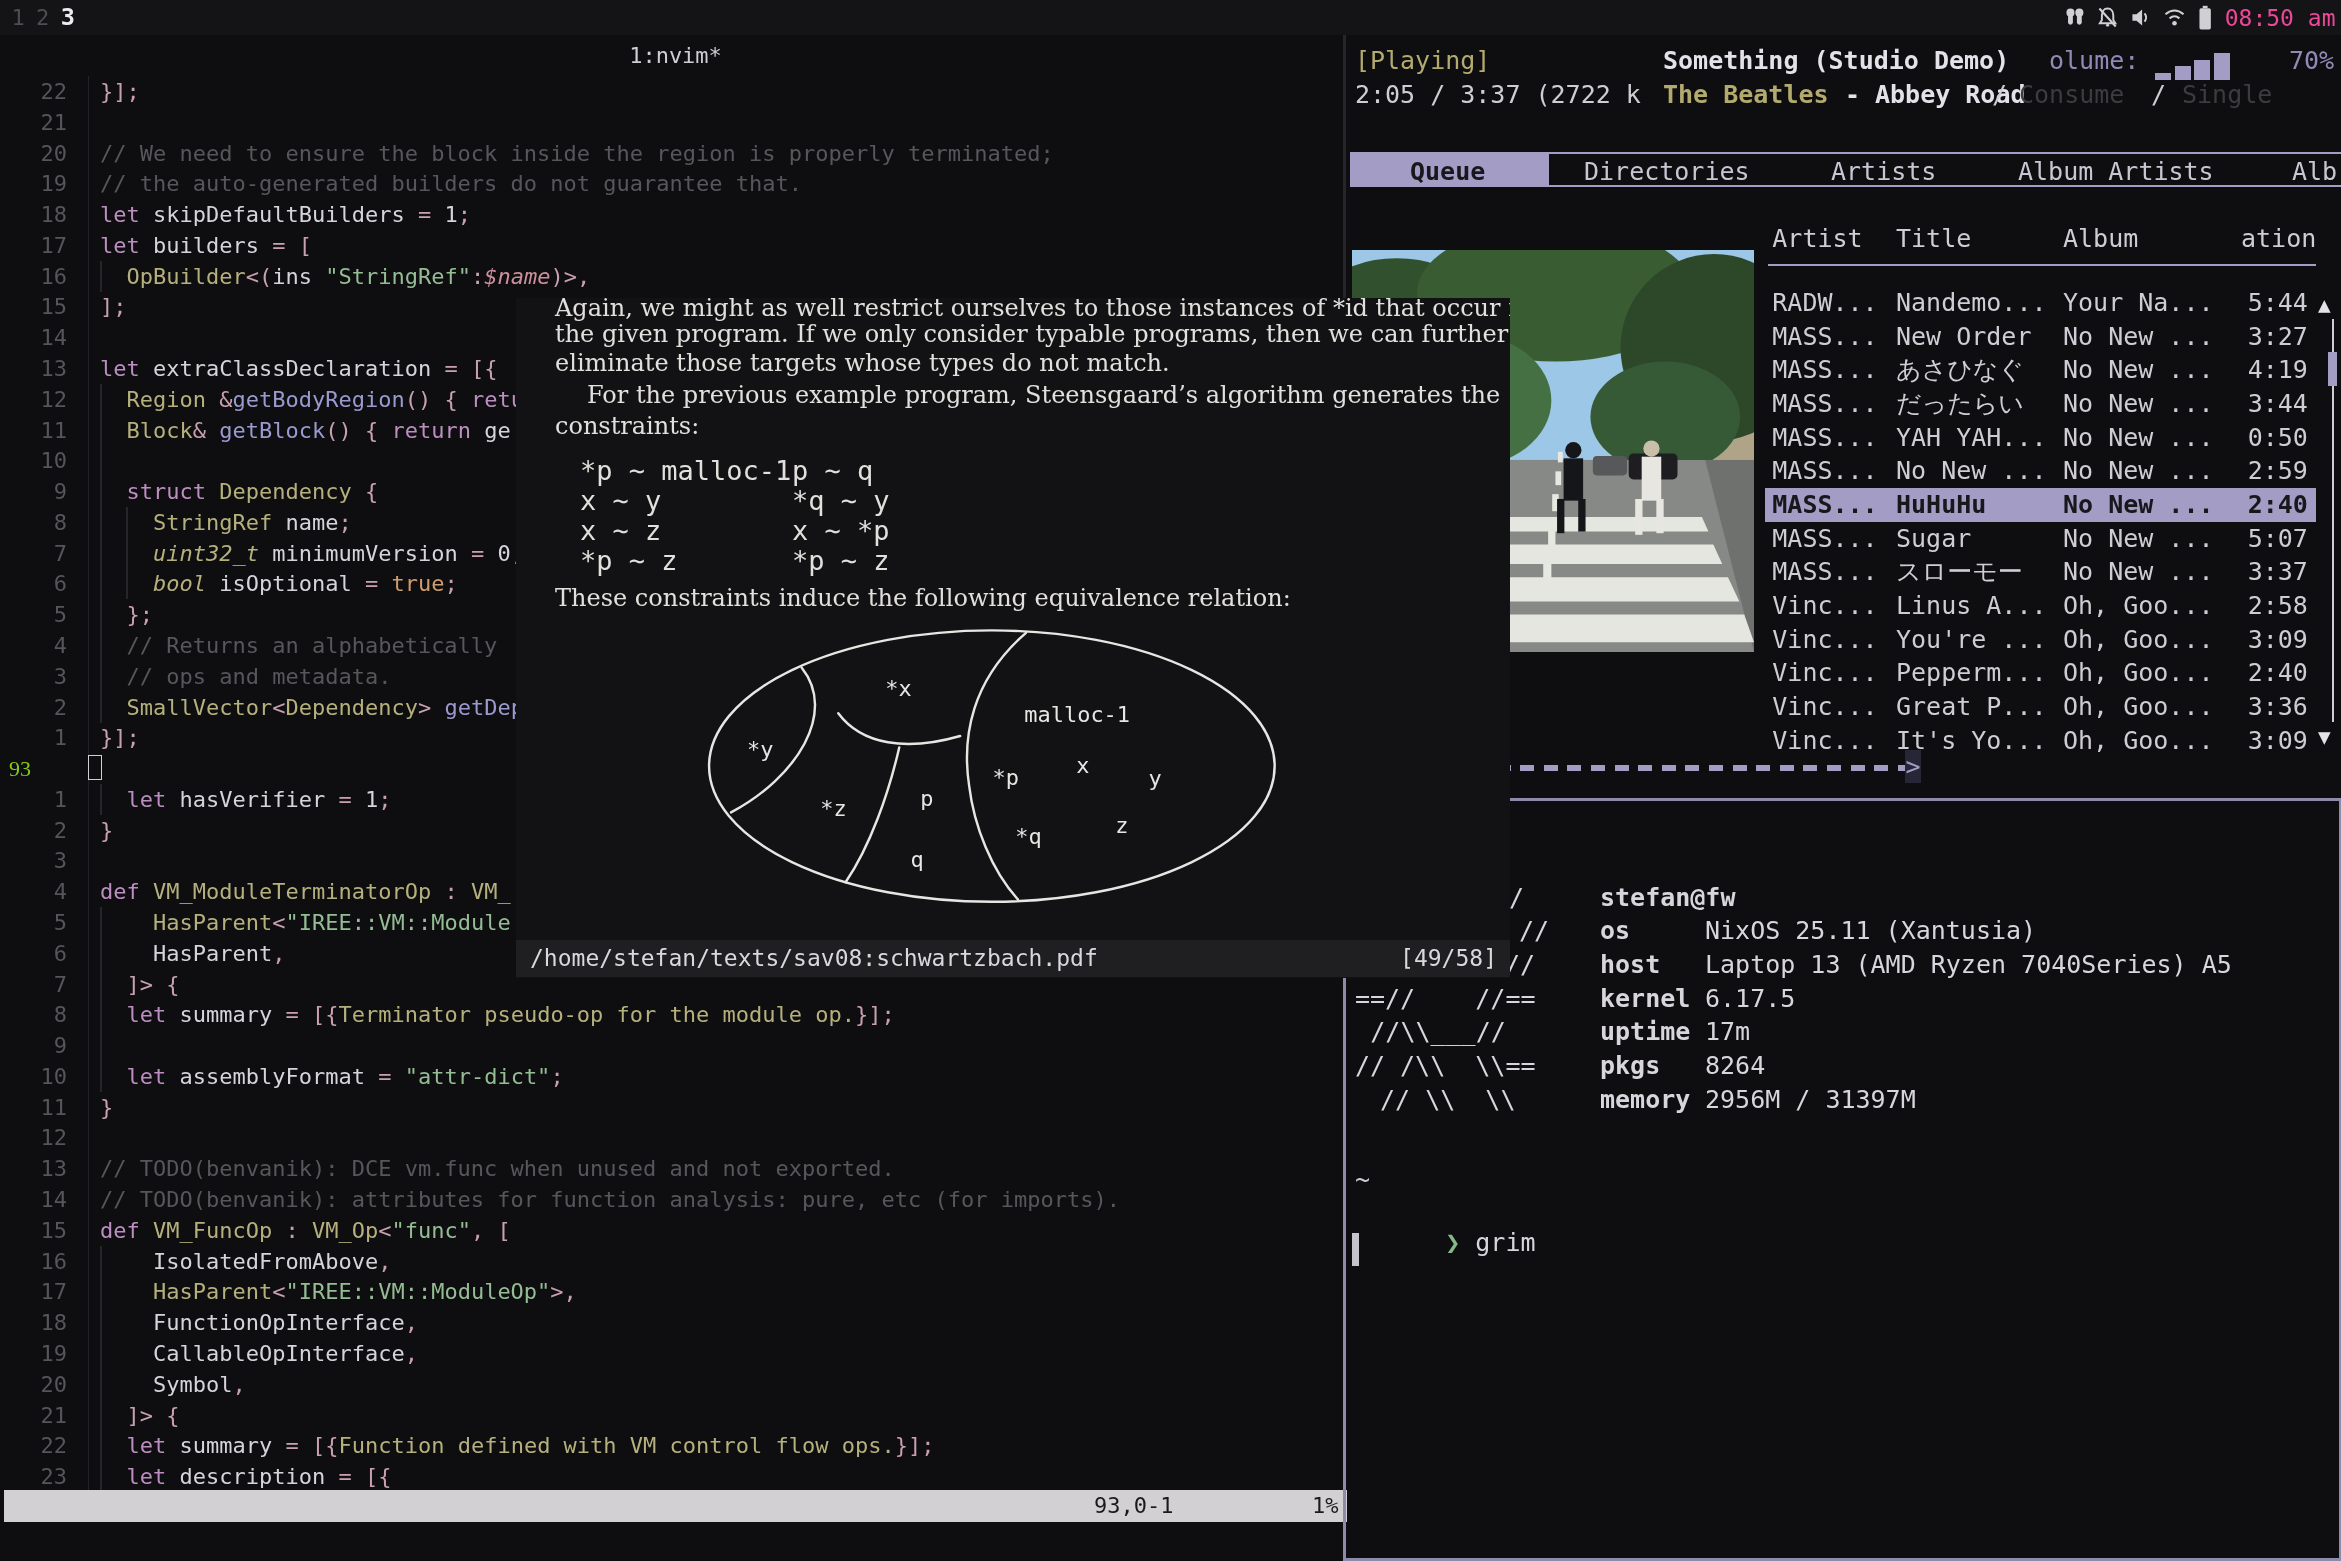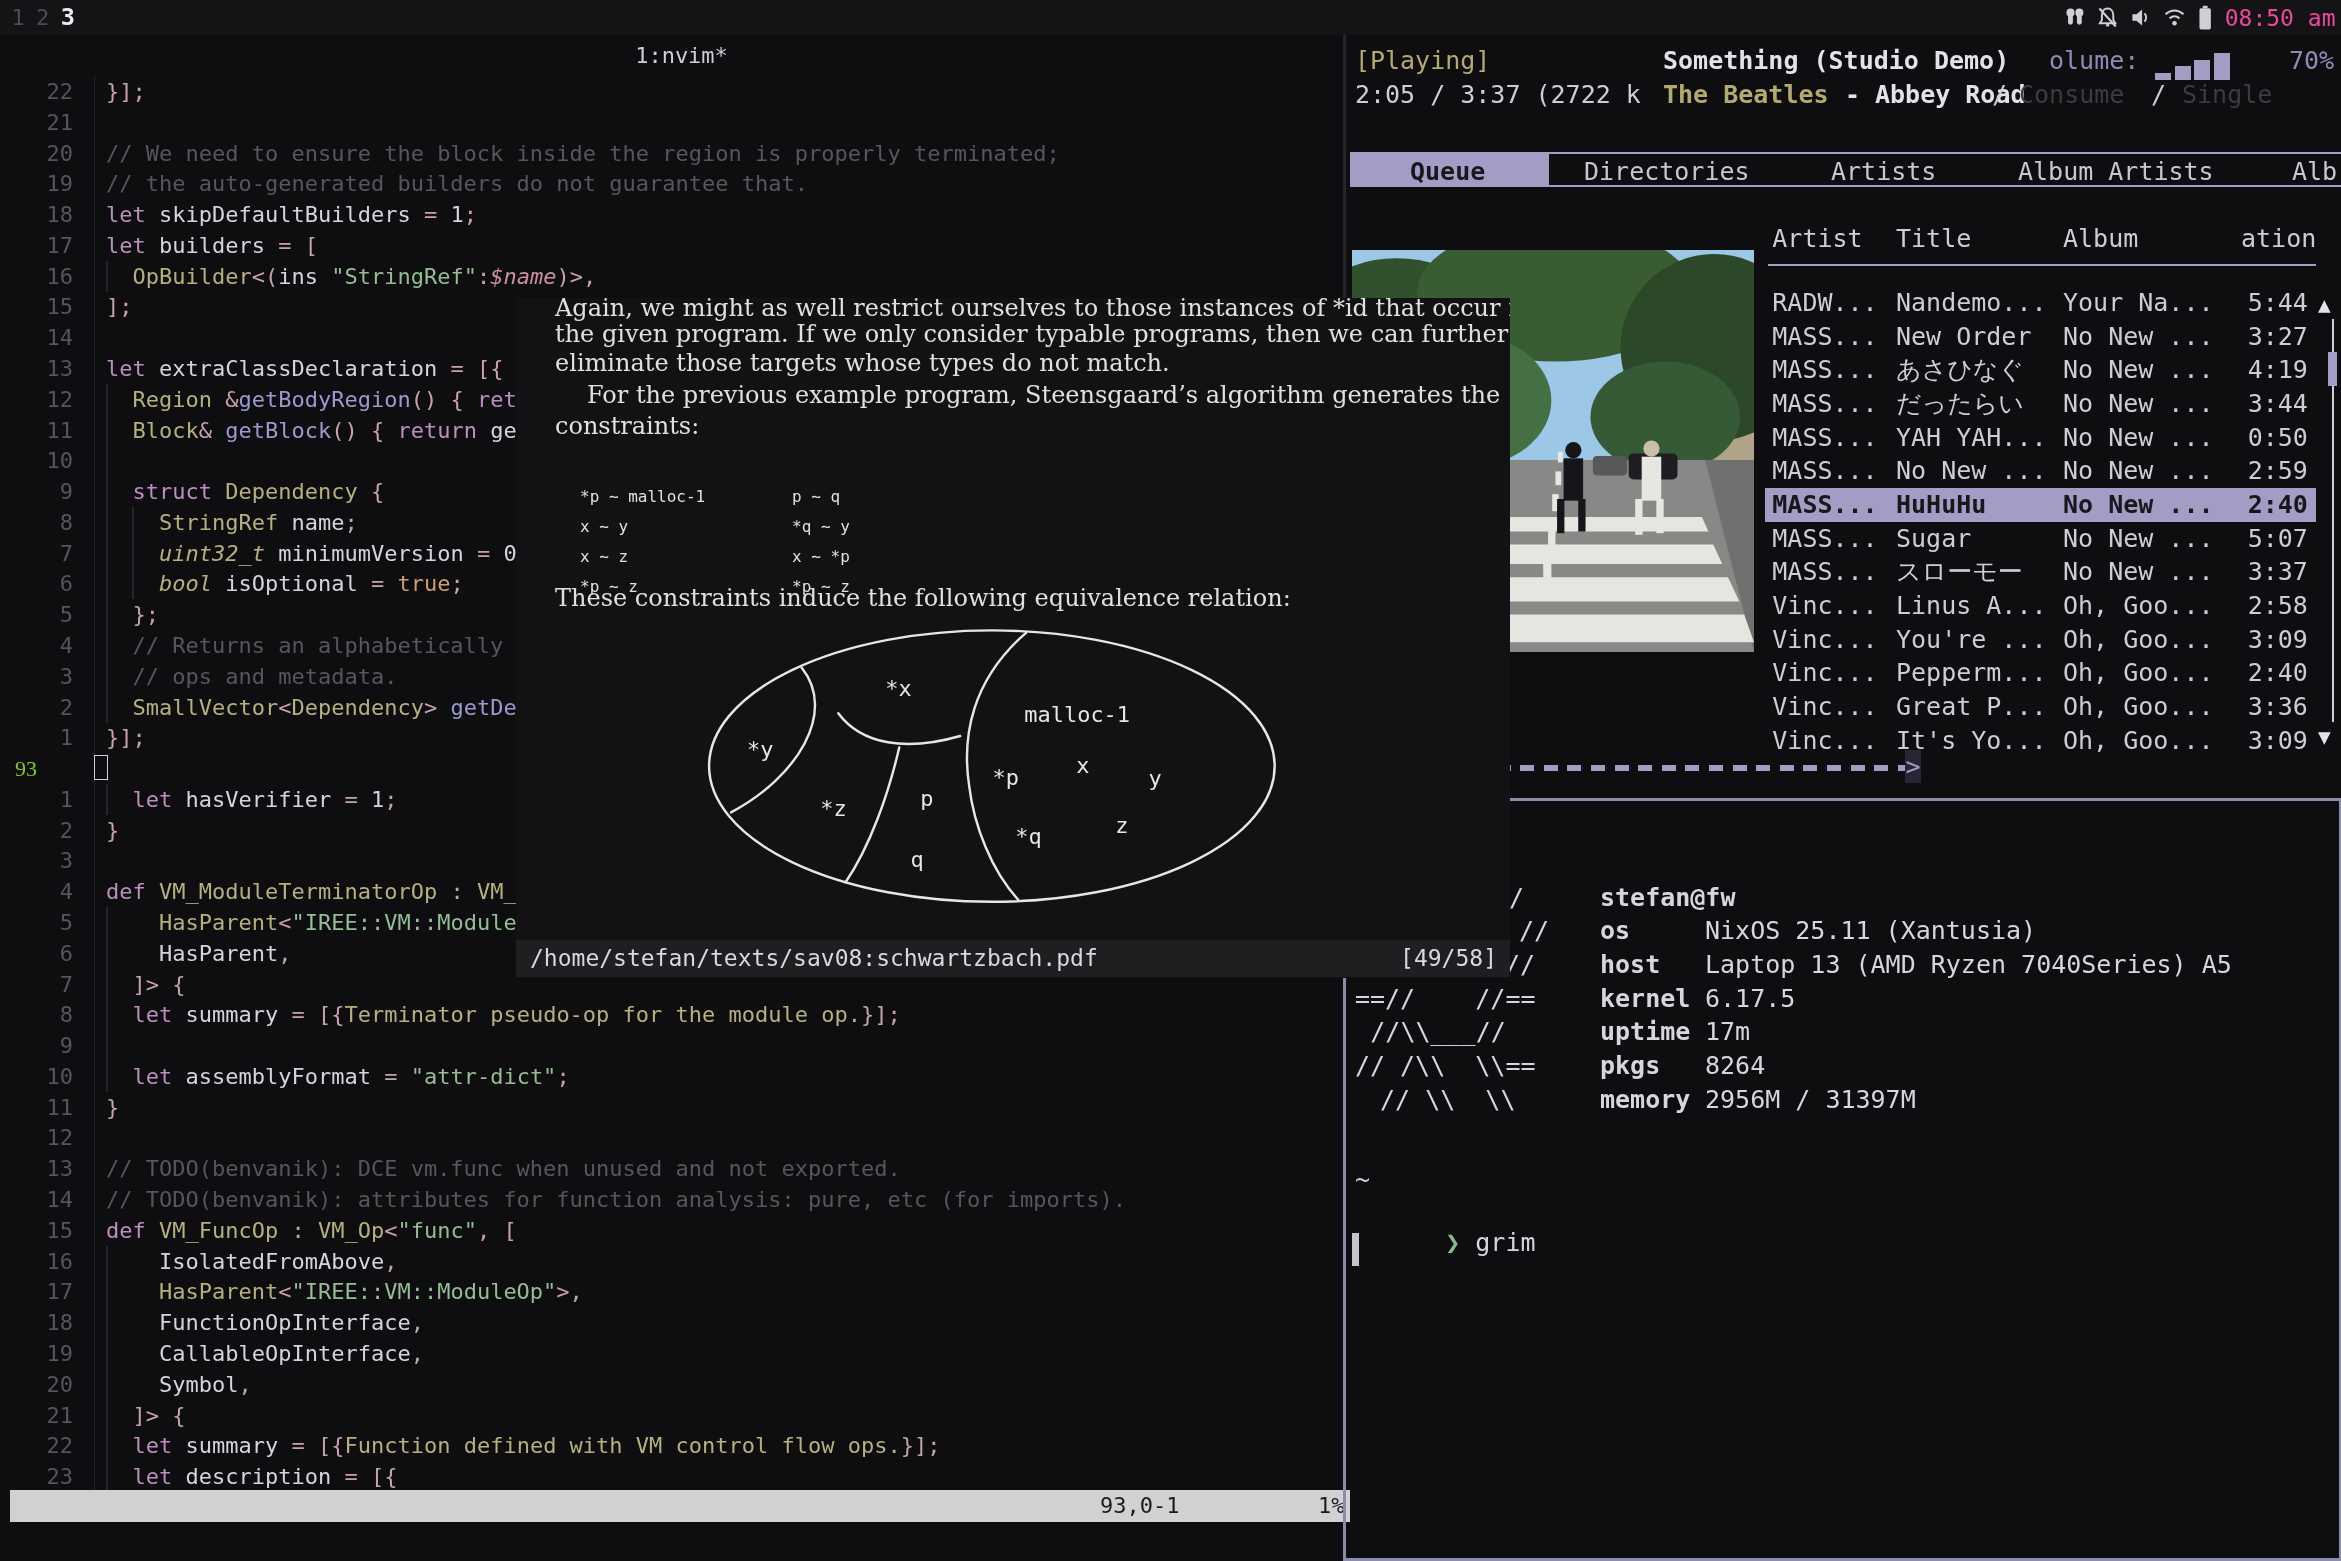--- a/index.html
+++ b/index.html
@@ -10,21 +10,21 @@
   
   #topbar{position:absolute;left:0;top:0;width:2342px;height:35px;background:#141416;z-index:40;}
   #workspaces{position:absolute;left:11.4px;top:3.3px;font-size:22px;color:#4d4d52;letter-spacing:0;}
   #workspaces .ws{display:inline-block;margin-right:11.4px;}
   #workspaces .ws.active{color:#ececf0;font-weight:bold;font-size:23.6px;}
   #tray{position:absolute;right:6.5px;top:0;height:35px;display:flex;align-items:center;gap:11.4px;}
   #tray svg{display:block;}
   #clock{font-size:23px;color:#ec4899;}
 
   
-  #nvim{position:absolute;left:10px;top:35px;width:1343px;height:1526px;background:#0e0e10;}
+  #nvim{position:absolute;left:4px;top:35px;width:1343px;height:1526px;background:#0e0e10;}
   #nvim-tabline{position:absolute;left:0;top:8.1px;width:1343px;text-align:center;
                 font-size:22px;color:#cfcdd4;}
   #gutter-sep{position:absolute;left:84px;top:41px;width:0.8px;height:1414px;background:#232327;}
   #code{position:absolute;left:0;top:41px;width:1343px;height:1419px;font-size:22px;}
   .cl{position:absolute;left:0;width:1343px;height:31px;line-height:31px;white-space:pre;}
   .ln{position:absolute;left:0;width:63px;text-align:right;color:#55555a;}
   .ln-abs{position:absolute;left:4.9px;color:#84cc16;font-family:Liberation Serif, serif;}
   .codeline{position:absolute;left:96px;white-space:pre;}
   .guide{position:absolute;top:0;height:31px;width:1.6px;background:#26262a;}
   .hcur{position:absolute;left:84px;top:2.4px;width:14px;height:25px;border:1.6px solid #cfcfd4;box-sizing:border-box;}
@@ -80,21 +80,21 @@
   #prompt-tilde{position:absolute;left:4.9px;top:364px;font-size:25px;color:#cfccd4;}
   #prompt-line{position:absolute;left:4.9px;top:398px;font-size:25px;white-space:pre;}
   #prompt-line .psym{color:#84ba8a;}
   #prompt-line .pcmd{color:#d8d6dc;}
   #term-cursor{position:absolute;left:1.6px;top:432px;width:7.3px;height:33px;background:#c4c4ca;}
 
   
   #pdf{position:absolute;left:516px;top:298px;width:994px;height:680px;background:#121214;
        overflow:hidden;z-index:30;}
   .pl{position:absolute;font-size:24px;color:#e2e0dc;white-space:pre;font-family:"DejaVu Serif",serif;}
-  .pc{position:absolute;font-size:16px;color:#e2e0dc;white-space:pre;font-family:"DejaVu Sans Mono",monospace;margin-top:32px;}
+  .pc{position:absolute;font-size:27px;color:#e2e0dc;white-space:pre;font-family:"DejaVu Sans Mono",monospace;}
   #venn{position:absolute;left:0;top:0;}
   #pdf-status{position:absolute;left:0;top:642px;width:994px;height:37px;background:#1f1f22;
               font-size:23px;line-height:37px;color:#d8d8dd;}
   #pdf-status .ppath{position:absolute;left:14px;}
   #pdf-status .ppage{position:absolute;right:13px;}
 </style>
 </head>
 <body>
 
 <div id="screen">

